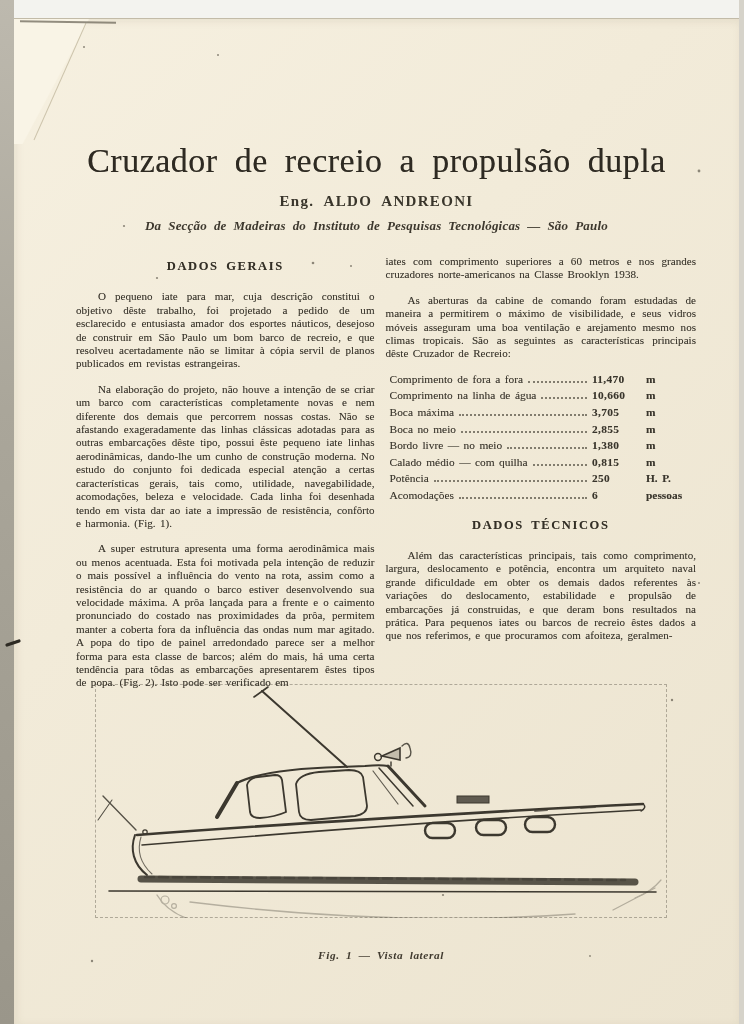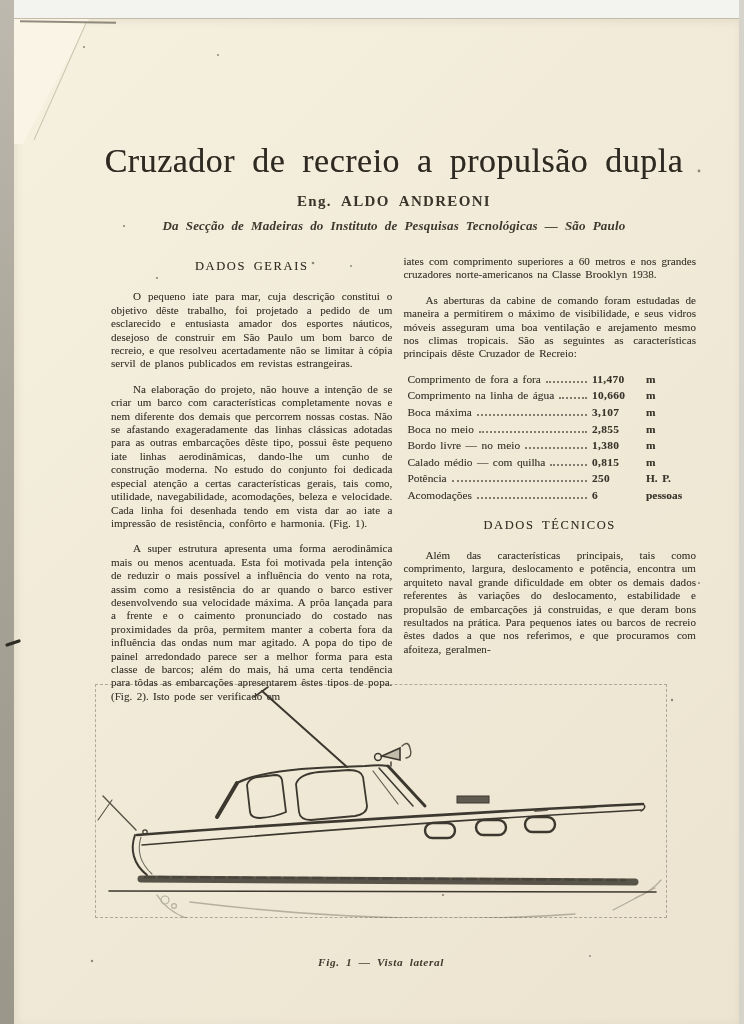--- a/index.html
+++ b/index.html
@@ -7,21 +7,21 @@
   body { font-family:"Liberation Serif","DejaVu Serif",serif; background:#e7e4db; position:relative; }
 
   .scan { position:absolute; inset:0; }
   .band-top { position:absolute; top:0; left:0; width:744px; height:19px; background:#f3f3ef; }
   .band-left { position:absolute; top:0; left:0; width:14px; height:1024px;
                background:linear-gradient(to bottom,#bdb9ae 0%,#aaa69a 40%,#9a968a 100%); }
   .band-right { position:absolute; top:0; right:0; width:5px; height:1024px; background:#d6d3ca; }
 
   .paper { position:absolute; top:18px; left:14px; right:5px; bottom:0;
            background:linear-gradient(135deg,#f6f0e0 0%,#f2ebd9 38%,#ece4d0 100%);
-           border-top:1px solid #c2bba8; box-shadow:inset 2px 2px 8px rgba(120,110,85,.12);padding-left:35px; }
+           border-top:1px solid #c2bba8; box-shadow:inset 2px 2px 8px rgba(120,110,85,.12); }
 
   
   .fold { position:absolute; top:0; left:0; width:95px; height:125px; pointer-events:none;
           background:linear-gradient(118deg, #f9f4e6 0%, #f9f4e6 46%, rgba(0,0,0,0) 47%); }
   .fold-crease { position:absolute; top:1px; left:-30px; width:128px; height:1px;
           background:#cdc4ac; transform:rotate(114deg); transform-origin:center; top:62px; left:-18px; }
   .edge-line { position:absolute; top:2px; left:6px; width:96px; height:2px; background:#6f6a5c;
           opacity:.75; transform:rotate(.8deg); }
 
   header { text-align:center; padding-top:121px; }
@@ -31,36 +31,36 @@
             letter-spacing:1.3px; word-spacing:5px; }
   .affil { margin-top:8px; font-size:13px; font-weight:700; color:#3d382e;
            letter-spacing:.2px; word-spacing:3.5px;font-style:italic; }
 
   .columns { display:flex; margin:21px 43px 0 62px; gap:11px; color:#39352c; }
   .col { font-size:11.1px; line-height:13.4px; text-align:justify;
          text-shadow:0 0 .4px rgba(57,53,44,.35); word-spacing:1.6px; }
   .col.left  { width:300px; }
   .col.right { width:312px; }
   .col h2 { font-size:12.5px; letter-spacing:1.6px; word-spacing:3px; text-align:center;
-            color:#332f26; margin:5px 0 17px; font-weight:400; }
+            color:#332f26; margin:5px 0 17px; font-weight:700; }
   .col p { margin-bottom:12px; }
   .col p.indent { text-indent:22px; }
   .col p:last-child { margin-bottom:0; }
 
   .spec-table { margin:10px 2px 13px 4px; }
   .spec-row { display:flex; align-items:baseline; height:16.6px; font-size:11.4px; }
   .spec-label { white-space:nowrap; }
   .spec-leader { flex:1; min-width:16px; border-bottom:2px dotted rgba(62,56,45,.62);
                  margin:0 5px 3px 5px; }
   .spec-value { width:48px; text-align:left; font-weight:700; letter-spacing:.3px; }
   .spec-unit  { width:54px; padding-left:6px; font-weight:600; }
 
   figure { position:absolute; top:665px; left:81px; width:572px; height:234px; }
   .fig-frame { position:absolute; inset:0; border:1px dashed rgba(72,66,54,.38); }
-  figcaption { position:absolute; top:272px; left:0; width:100%; text-align:center;
+  figcaption { position:absolute; top:265px; left:0; width:100%; text-align:center;
                font-size:11.3px; font-style:italic; font-weight:700; color:#403a2f;
                letter-spacing:.6px; word-spacing:3px; }
   .boat { position:absolute; inset:0; }
 
   .artifacts { position:absolute; inset:0; pointer-events:none; }
 </style>
 </head>
 <body>
 
 <div class="scan">
@@ -99,21 +99,21 @@
           </div>
           <div class="spec-row">
             <span class="spec-label">Comprimento na linha de água</span>
               <span class="spec-leader"></span>
               <span class="spec-value">10,660</span>
               <span class="spec-unit">m</span>
           </div>
           <div class="spec-row">
             <span class="spec-label">Boca máxima</span>
               <span class="spec-leader"></span>
-              <span class="spec-value">3,107</span>
+              <span class="spec-value">3,705</span>
               <span class="spec-unit">m</span>
           </div>
           <div class="spec-row">
             <span class="spec-label">Boca no meio</span>
               <span class="spec-leader"></span>
               <span class="spec-value">2,855</span>
               <span class="spec-unit">m</span>
           </div>
           <div class="spec-row">
             <span class="spec-label">Bordo livre — no meio</span>

